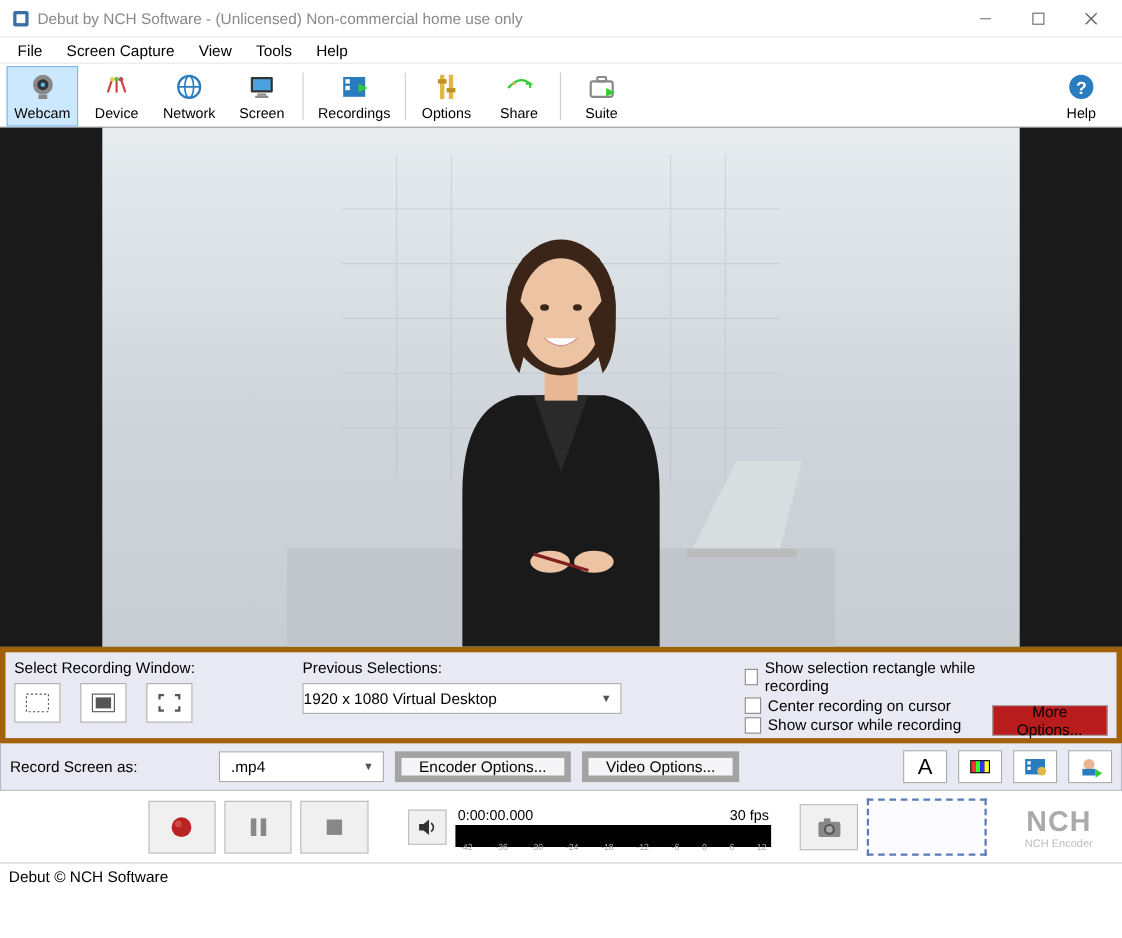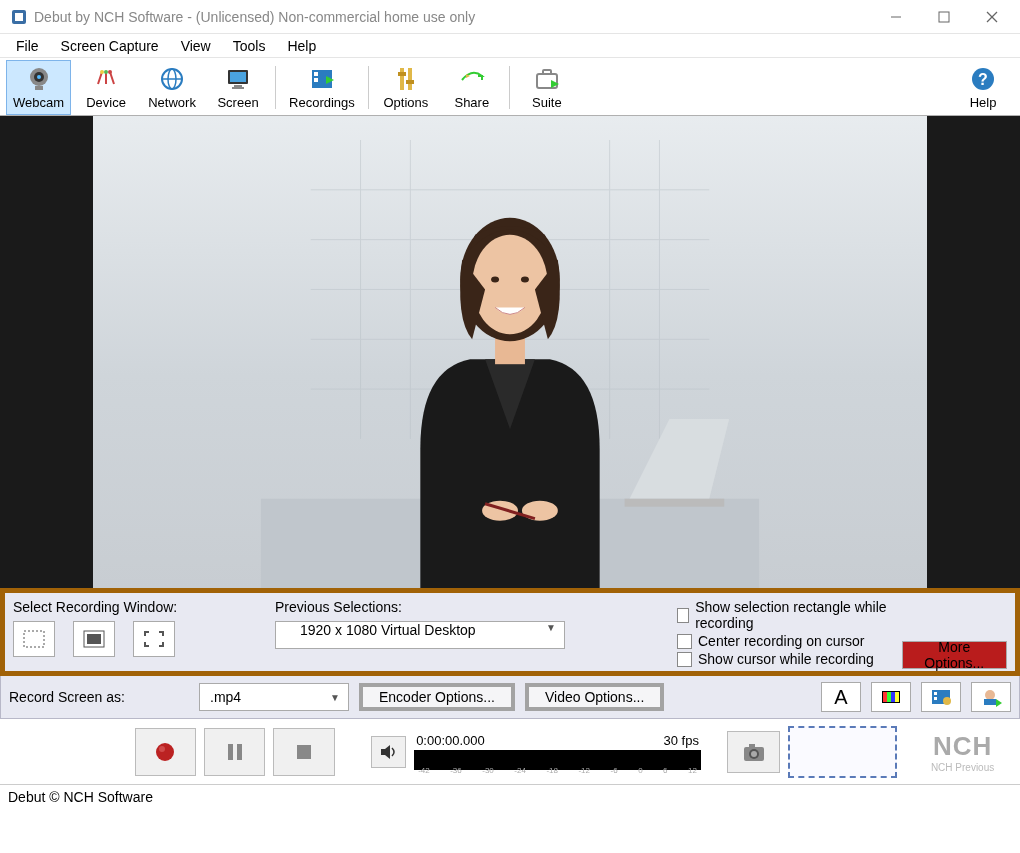--- a/index.html
+++ b/index.html
@@ -29,33 +29,33 @@
 .preview .img-area { position: absolute; left: 93px; right: 93px; top: 0; bottom: 0; background: #d8dde0; }
 
 
 .panel1 { background: #e8e9f2; border: 5px solid #a16207; padding: 6px 8px 2px; display: flex; gap: 12px; }
 .panel1 .col1 { width: 250px; }
 .panel1 .col2 { width: 390px; }
 .panel1 .col3 { flex: 1; }
 .section-label { font-size: 14px; margin-bottom: 6px; }
 .btnrow { display: flex; gap: 18px; }
 .sqbtn { width: 42px; height: 36px; border: 1px solid #aaa; background: #fff; display: flex; align-items: center; justify-content: center; }
-.dropdown { width: 290px; height: 28px; border: 1px solid #aaa; background: #fff; display: flex; padding: 0 24px; font-size: 14px; position: relative; }
+.dropdown { width: 290px; height: 28px; border: 1px solid #aaa; background: #fff; display: flex; align-items: center; padding: 0 0; font-size: 14px; position: relative; }
 .dropdown .chev { position: absolute; right: 8px; font-size: 10px; color: #555; }
 .chkrow { display: flex; align-items: center; gap: 6px; font-size: 14px; margin-bottom: 2px; }
 .chk { width: 15px; height: 15px; border: 1px solid #888; background: #fff; }
 .morebtn { height: 28px; border: 1px solid #aaa; background: #b91c1c; padding: 0 14px; font-size: 14px; display: inline-flex; align-items: center; }
 .col3-inner { display: flex; gap: 8px; align-items: flex-end; }
 .chk-col { display: flex; flex-direction: column; }
 
 .panel2 { background: #e8e9f2; border: 1px solid #b8b8c8; border-top: none; padding: 6px 8px; display: flex; align-items: center; gap: 10px; }
 .panel2 .lbl { width: 180px; font-size: 14px; }
 .panel2 .fmt { width: 150px; height: 28px; border: 1px solid #aaa; background: #fff; display: flex; align-items: center; padding: 0 10px; position: relative; }
 .panel2 .fmt .chev { position: absolute; right: 8px; font-size: 10px; color: #555; }
-.panel2 .btn { height: 28px; border: 4px solid #a3a3a3; background: #f5f5f7; padding: 0 16px; font-size: 14px; }
+.panel2 .btn { height: 28px; border: 6px solid #a3a3a3; background: #f5f5f7; padding: 0 16px; font-size: 14px; }
 .panel2 .spacer { flex: 1; }
 .iconbtn { width: 40px; height: 30px; border: 1px solid #aaa; background: #fff; display: flex; align-items: center; justify-content: center; }
 
 
 .playbar { height: 65px; background: #fff; display: flex; align-items: center; padding: 8px; gap: 8px; }
 .pbtn { width: 62px; height: 48px; border: 1px solid #bbb; background: #f0f0f0; display: flex; align-items: center; justify-content: center; }
 .pbtn.rec { width: 62px; }
 .vol-btn { width: 36px; height: 32px; border: 1px solid #bbb; background: #f0f0f0; display: flex; align-items: center; justify-content: center; }
 .timebox { width: 290px; }
 .timebox .row1 { display: flex; justify-content: space-between; font-size: 13px; padding: 0 2px; }
@@ -415,19 +415,19 @@
         <rect x="3" y="6" width="20" height="14" rx="2" fill="#888"></rect>
         <rect x="8" y="3" width="6" height="4" fill="#888"></rect>
         <circle cx="13" cy="13" r="5" fill="#555"></circle>
         <circle cx="13" cy="13" r="3" fill="#aaa"></circle>
       </svg>
     </button>
   <div class="dashbox"></div>
   <div style="flex:1"></div>
   <div class="logo">
     <div class="nch">NCH</div>
-    <div class="sub">NCH Previous</div>
+    <div class="sub">NCH Encoder</div>
   </div>
 </div>
 
 <div class="statusbar">
   <span>Debut © NCH Software</span>
 </div>
 
 </body></html>

